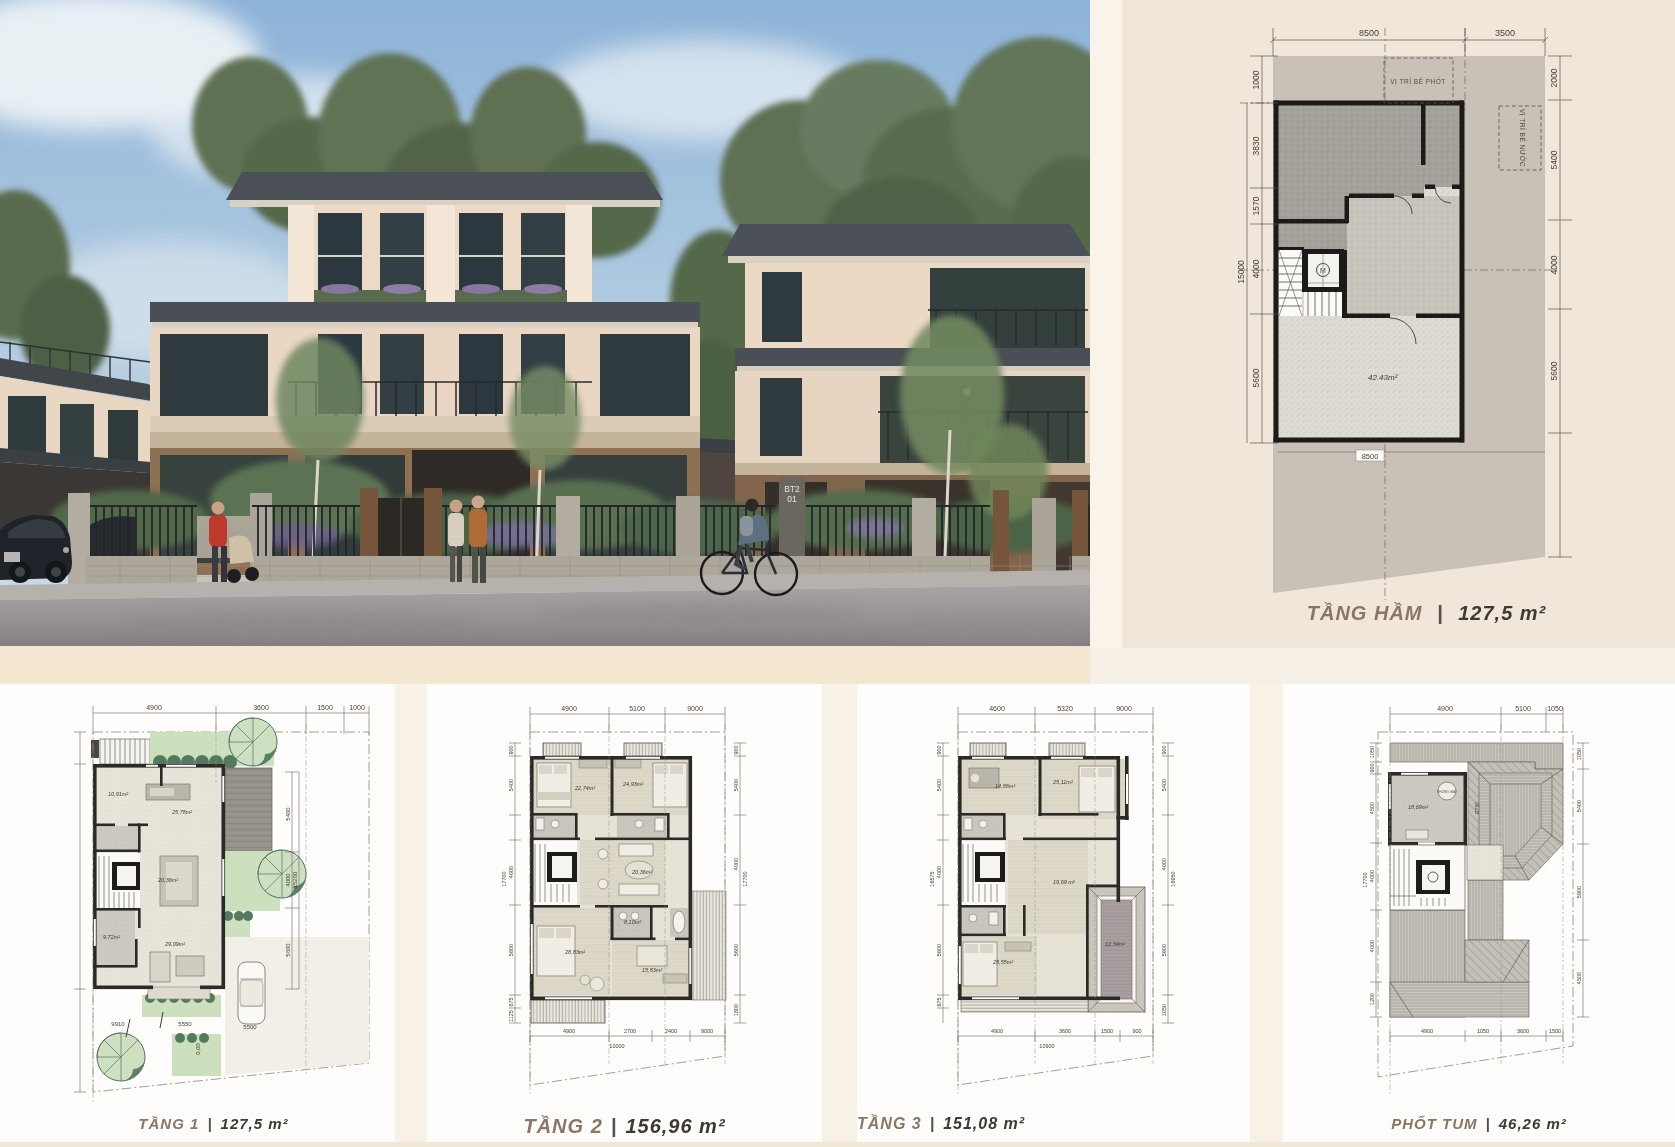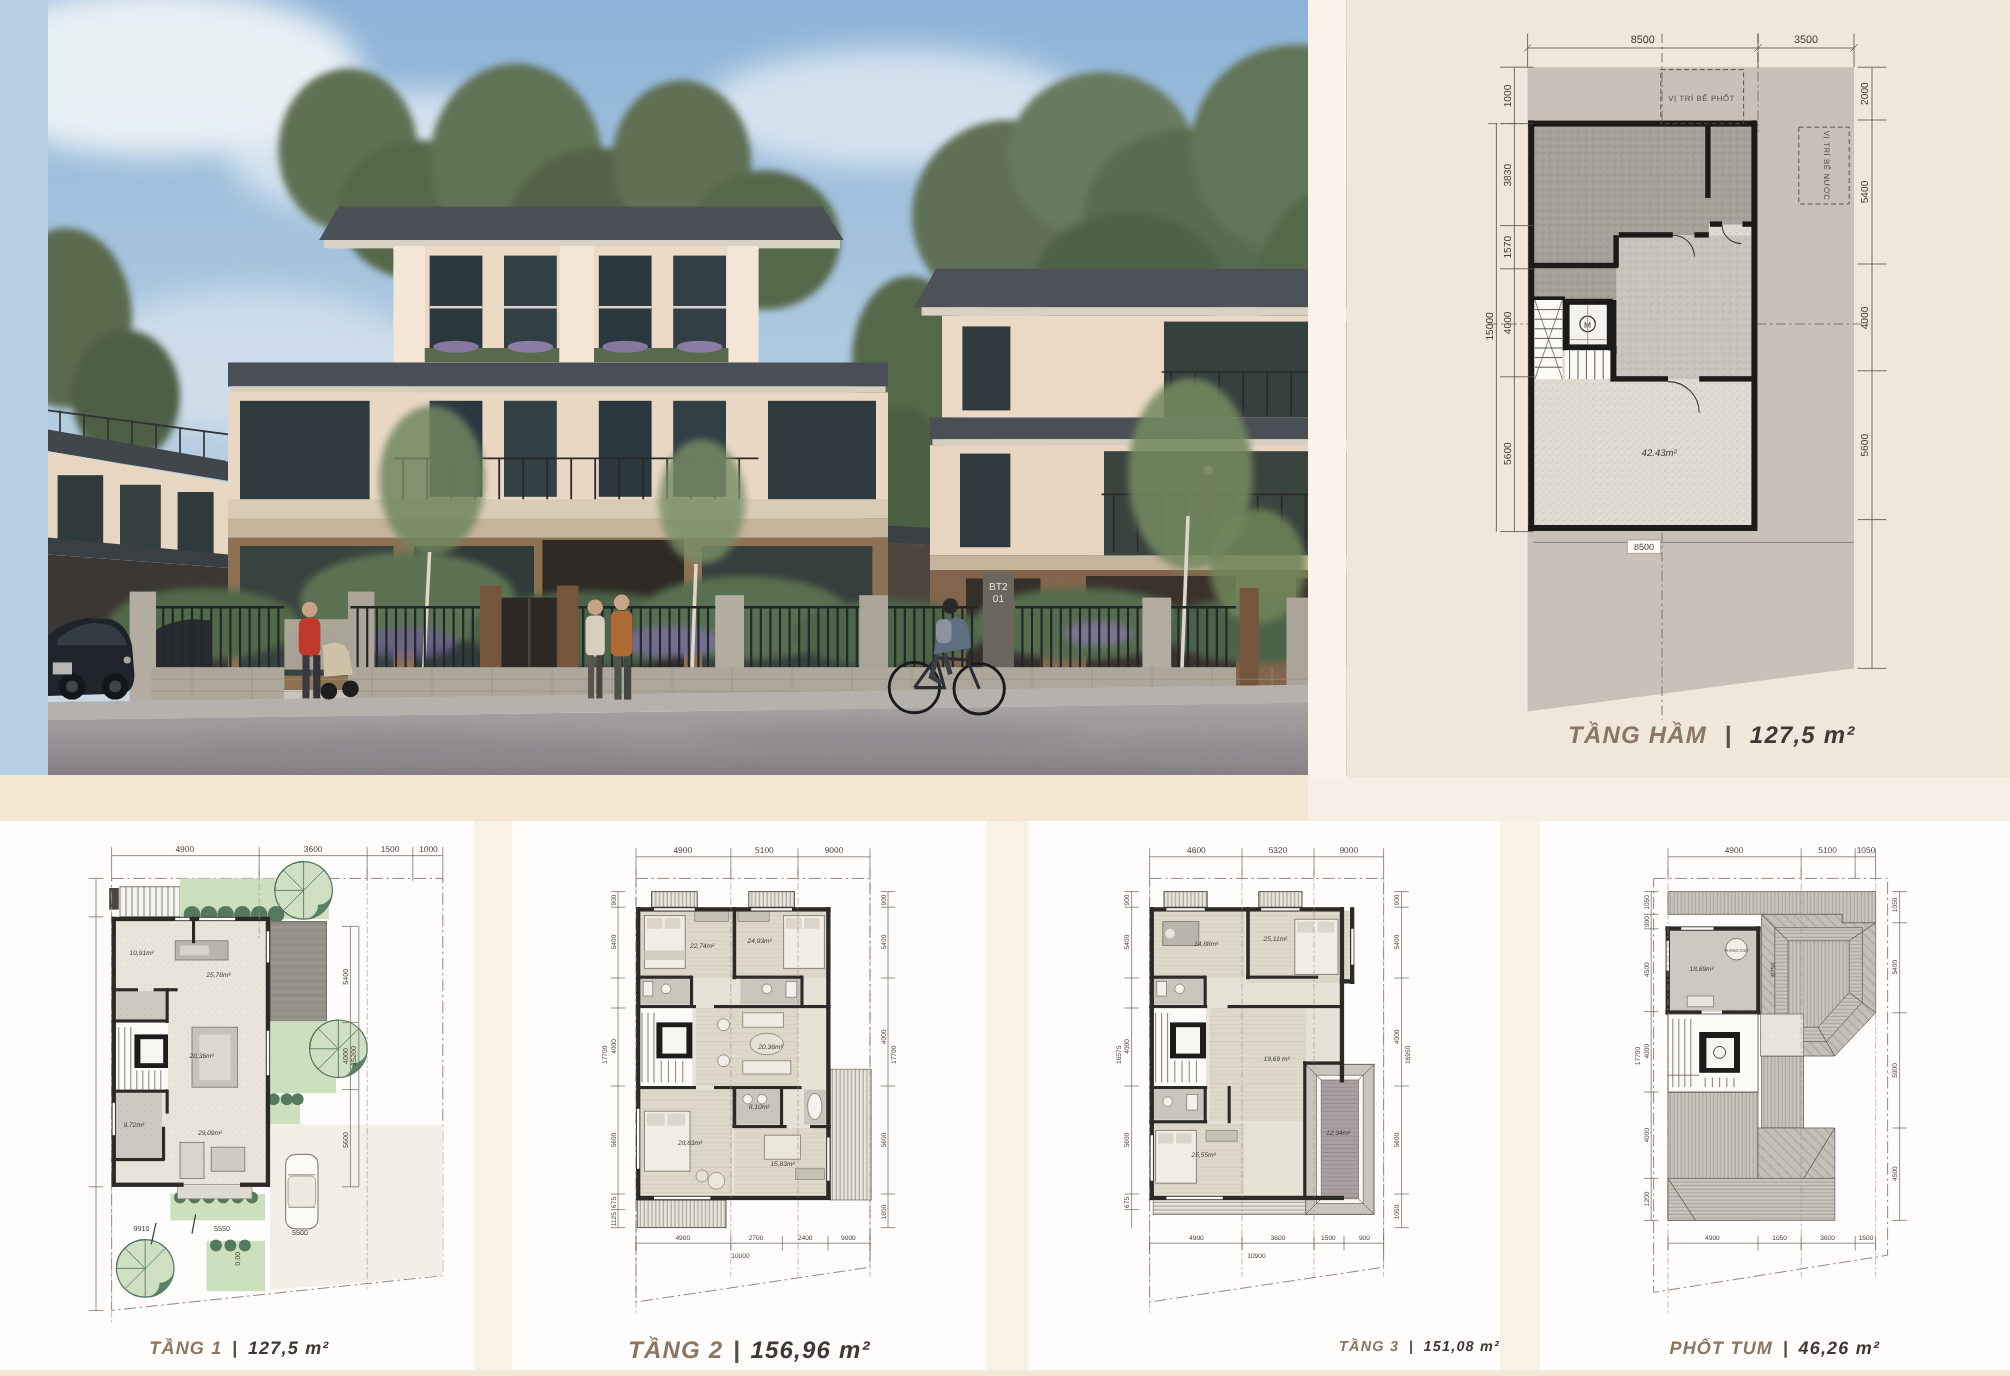--- a/index.html
+++ b/index.html
@@ -6,21 +6,21 @@
 body{width:1675px;height:1147px;position:relative;background:#f8f1e6;font-family:"Liberation Sans",sans-serif;overflow:hidden;}
 .abs{position:absolute;}
 .cap{white-space:nowrap;font-style:italic;letter-spacing:1px;}
 .cap .t{color:#8a7663;font-weight:bold;}
 .cap .sep{color:#55504a;font-weight:bold;padding:0 8px;}
 .cap .n{color:#3d3935;font-weight:bold;}
 </style>
 </head>
 <body>
 
-<div class="abs" id="photo" style="left:0;top:0;width:1090px;height:646px;background:#b7cfe2;padding-left:40px;">
+<div class="abs" id="photo" style="left:0;top:0;width:1090px;height:646px;background:#b7cfe2;">
 <svg width="1090" height="646" viewBox="0 0 1090 646">
 <defs>
 <linearGradient id="sky" x1="0" y1="0" x2="0" y2="1">
 <stop offset="0" stop-color="#8db3d8"></stop>
           <stop offset="0.45" stop-color="#aec9e0"></stop>
           <stop offset="1" stop-color="#cfdce7"></stop>
 </linearGradient>
 <linearGradient id="road" x1="0" y1="0" x2="0" y2="1">
 <stop offset="0" stop-color="#a8a4a4"></stop>
           <stop offset="0.55" stop-color="#969295"></stop>
@@ -1449,19 +1449,19 @@
         <text x="240" y="349">3600</text>
         <text x="272" y="349">1500</text>
 </g>
 </svg>
 </div>
 
 <div class="abs" style="left:0;top:1142px;width:1675px;height:5px;background:#f2e6d4;"></div>
 
 <div class="abs cap" style="left:1122px;top:602px;width:553px;text-align:center;font-size:20px;padding-left:28px;"><span class="t" style="letter-spacing:1px;">TẦNG HẦM</span><span class="sep">&nbsp;|&nbsp;</span><span class="n">127,5 m²</span></div>
 
-<div class="abs cap" style="left:2px;top:1115px;width:395px;text-align:center;font-size:15px;"><span class="t">TẦNG 1</span><span class="sep">|</span><span class="n">127,5 m²</span></div>
+<div class="abs cap" style="left:16px;top:1115px;width:395px;text-align:center;font-size:15px;"><span class="t">TẦNG 1</span><span class="sep">|</span><span class="n">127,5 m²</span></div>
 
 <div class="abs cap" style="left:427px;top:1115px;width:395px;text-align:center;font-size:20px;"><span class="t">TẦNG 2</span><span class="sep">|</span><span class="n">156,96 m²</span></div>
 
-<div class="abs cap" style="left:857px;top:1115px;width:393px;text-align:right;font-size:12px;"><span class="t">TẦNG 3</span><span class="sep">|</span><span class="n">151,08 m²</span></div>
+<div class="abs cap" style="left:857px;top:1115px;width:393px;text-align:left;font-size:16px;"><span class="t">TẦNG 3</span><span class="sep">|</span><span class="n">151,08 m²</span></div>
 
 <div class="abs cap" style="left:1283px;top:1115px;width:392px;text-align:center;font-size:15px;"><span class="t">PHỐT TUM</span><span class="sep">|</span><span class="n">46,26 m²</span></div>
 
 </body></html>

